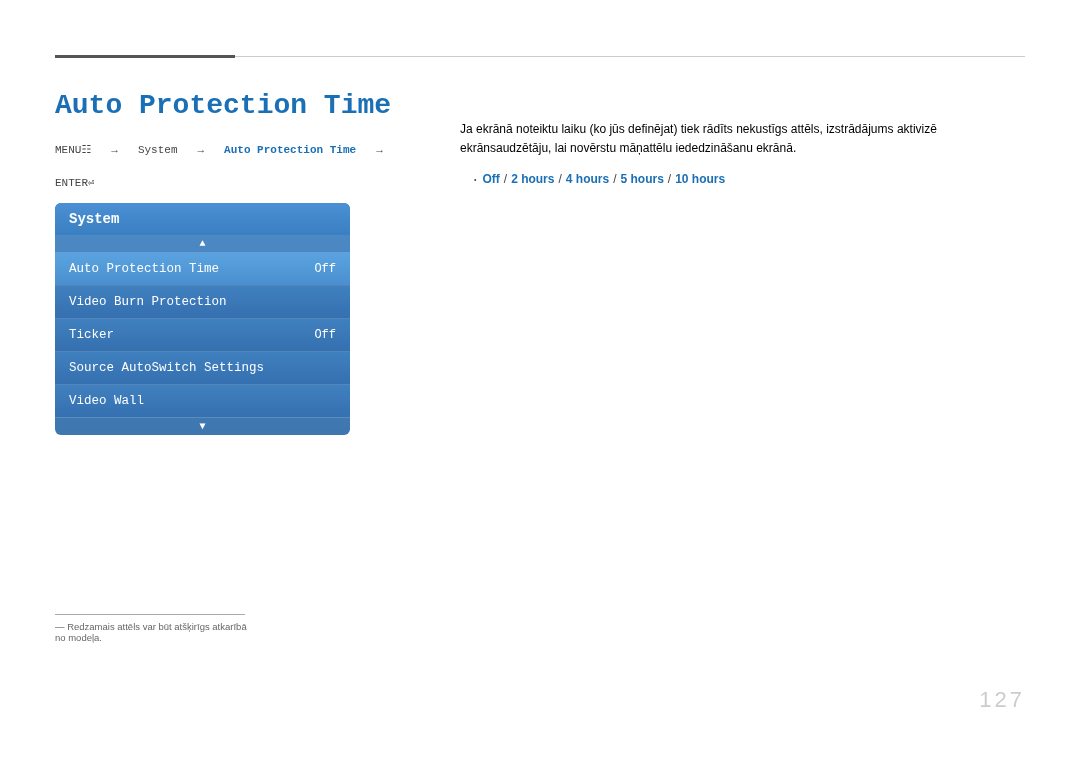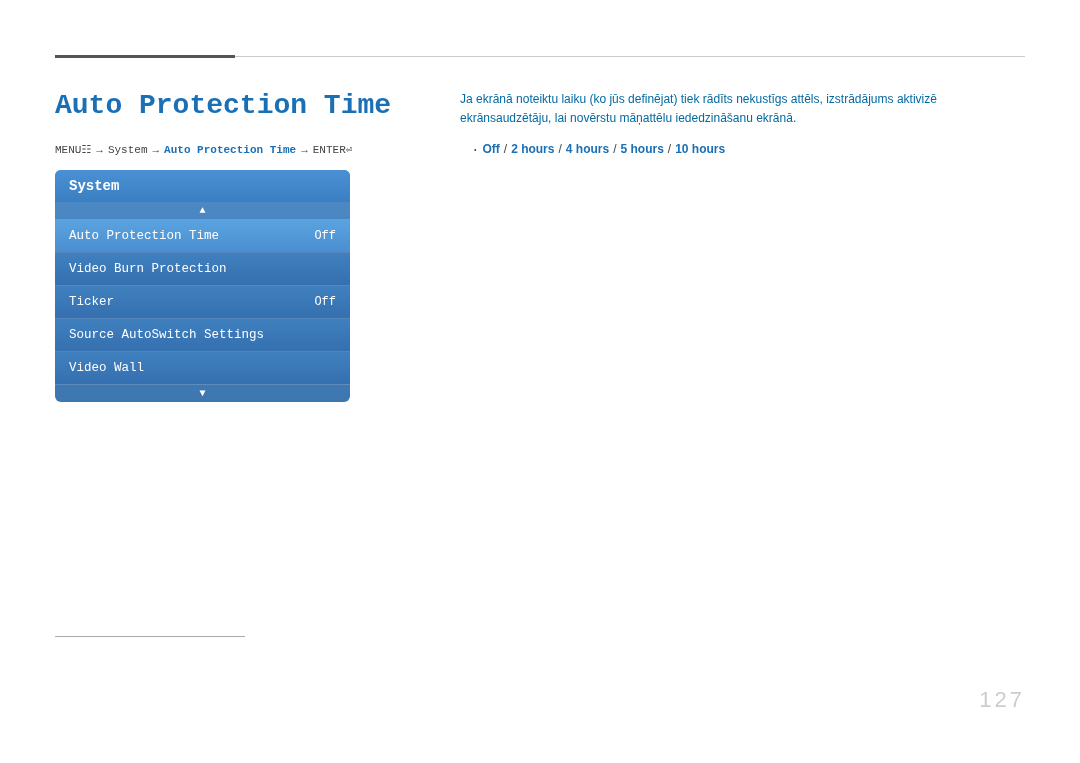--- a/index.html
+++ b/index.html
@@ -52,21 +52,21 @@
       margin-bottom: 22px;
       margin-top: 10px;
     }
 
     .breadcrumb {
       font-size: 11px;
       color: #444444;
       margin-bottom: 14px;
       display: flex;
       align-items: center;
-      gap: 5px;
+      gap: 20px;
       flex-wrap: wrap;
     }
 
     .breadcrumb-item {
       color: #444444;
     }
 
     .breadcrumb-item.highlight {
       color: #1a6fb5;
       font-weight: bold;
@@ -166,23 +166,24 @@
     
     .right-column {
       position: absolute;
       top: 90px;
       left: 460px;
       right: 55px;
     }
 
     .description-text {
       font-size: 12px;
-      color: #0369a1;
+      color: #000000;
       line-height: 1.6;
       margin-bottom: 14px;
+      margin-top: 30px;
     }
 
     .options-list {
       display: flex;
       align-items: center;
       gap: 0;
       font-size: 12px;
       margin-left: 14px;
     }
 
@@ -282,15 +283,16 @@
     <span class="option-item">4 hours</span>
     <span class="option-separator"> / </span>
     <span class="option-item">5 hours</span>
     <span class="option-separator"> / </span>
     <span class="option-item">10 hours</span>
   </div>
 </div>
 
 <div class="footnote-section">
   <div class="footnote-line"></div>
+  <p class="footnote-text">― Redzamais attēls var būt atšķirīgs atkarībā no modeļa.</p>
 </div>
 
 <div class="page-number">127</div>
 
 </body></html>

